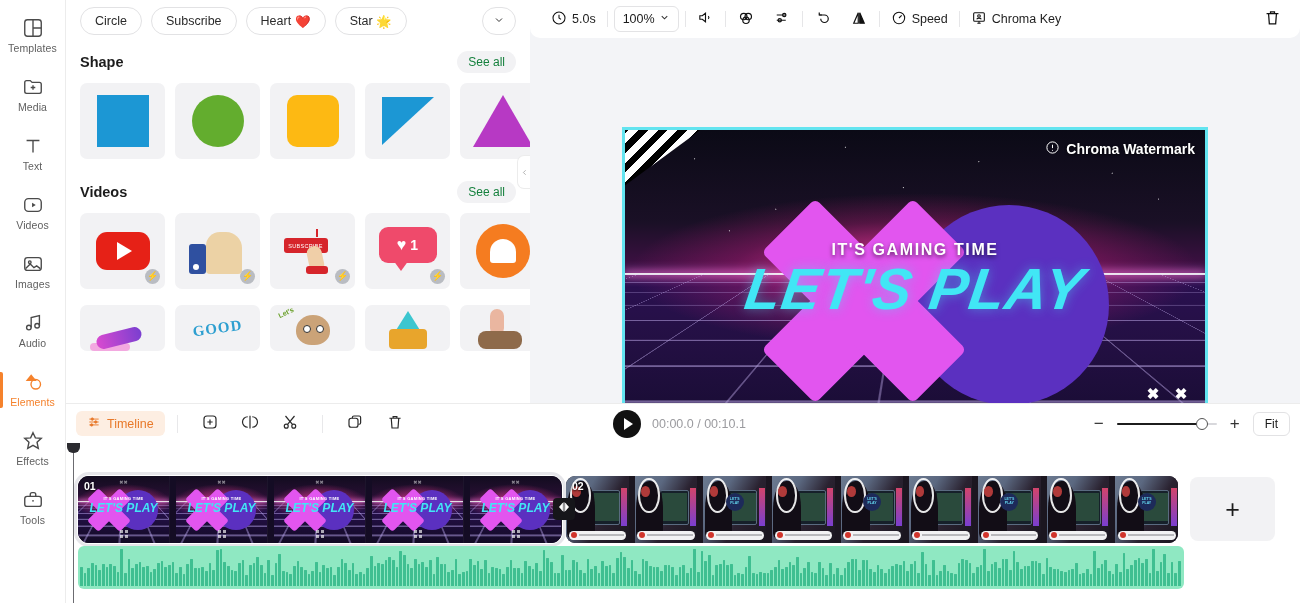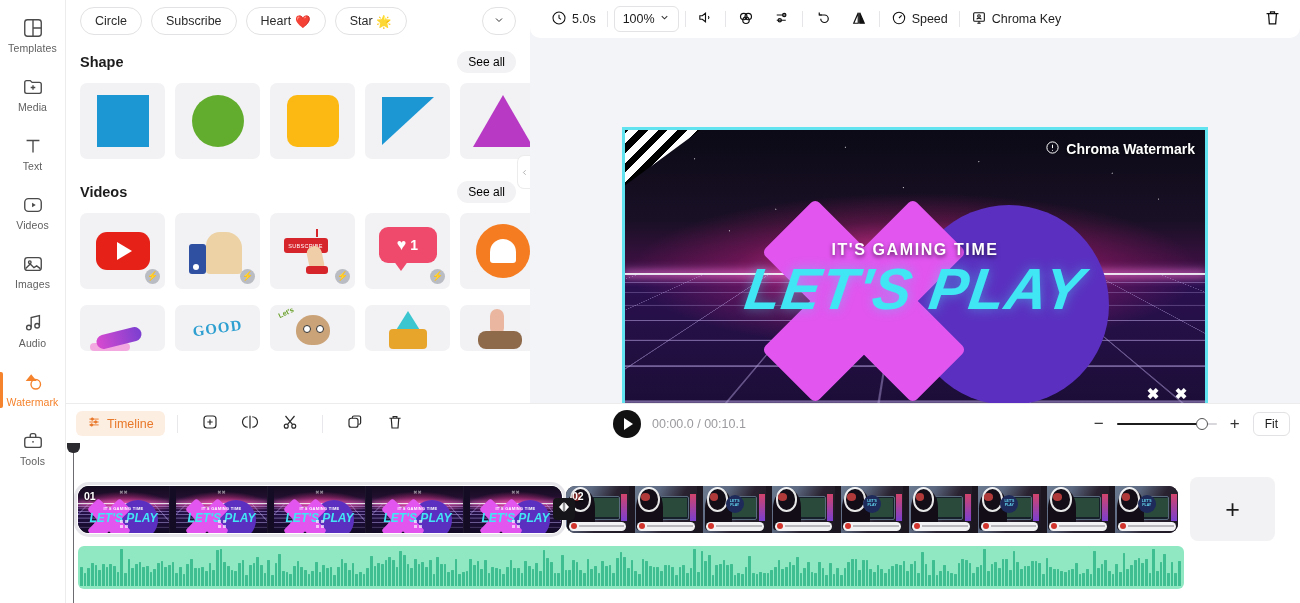--- a/index.html
+++ b/index.html
@@ -47,21 +47,21 @@
   }
   .chip-caret {
     margin-left:auto; width:34px; height:28px; border:1px solid #e2e2e4; border-radius:16px;
     display:flex; align-items:center; justify-content:center; cursor:pointer; background:#fff;
   }
   .chip-caret svg { width:12px; height:12px; stroke:#333; fill:none; stroke-width:2; }
 
   .sec-head { display:flex; align-items:center; margin: 6px 0 10px 0; }
   .sec-title { font-size: 14.5px; font-weight: bold; color:#1c1c1c; display:flex; align-items:center; gap:5px;}
   .see-all {
-    margin-left:auto; font-size:12px; color:#000000; background:#f2f2f4;
+    margin-left:auto; font-size:12px; color:#15803d; background:#f2f2f4;
     border-radius: 13px; padding: 4px 11px; cursor:pointer;
   }
   .sec-search {
     margin-left:auto; font-size:12px; color:#9b9b9f; background:#f2f2f4;
     border-radius: 14px; padding: 5px 14px 5px 10px; cursor:text;
     display:flex; align-items:center; gap:6px; min-width: 88px;
   }
   .sec-search svg { width:13px; height:13px; stroke:#2e2e2e; fill:none; stroke-width:2; }
 
   .grid { display:flex; gap: 10px; }
@@ -219,21 +219,21 @@
   .slider .fill { position:absolute; left:0; width:84%; top:6px; height:2px; background:#1c1c1c; border-radius:2px;}
   .slider .knob { position:absolute; left:79%; top:1px; width:12px;height:12px;border-radius:50%;background:#fff;border:1.5px solid #555;}
   .fit-btn { border:1px solid #e2e2e4; border-radius:6px; font-size:12px; padding: 4px 11px; cursor:pointer; background:#fff;}
 
   .tl-body { position:absolute; left:66px; right:0; top:443px; bottom:0; background:#fff; overflow:hidden; }
   .playhead { position:absolute; left:7px; top:0; width:1px; height:160px; background:#6b6b70; z-index:12;}
   .playhead .head { position:absolute; left:-6px; top:-5px; width:13px;height:15px;background:#2b2b30;border-radius:2px 2px 6px 6px;}
 
   .clip-row { position:absolute; left:12px; top:37px; height:58px; display:flex; align-items:center; }
   .clip {
-    height:47px; border-radius:9px; position:relative; overflow:hidden; cursor:pointer;gap:6px;
+    height:67px; border-radius:9px; position:relative; overflow:hidden; cursor:pointer;gap:6px;
   }
   .clip.selected { outline:3px solid #e6e6ea; outline-offset:1px; border-radius:11px;}
   .clip-badge {
     position:absolute; left:6px; top:4px; color:#fff; font-size:10.5px; font-weight:bold; z-index:3;
     text-shadow:0 1px 2px rgba(0,0,0,.8);
   }
   .c1 { width:484px; background:#140c24; display:flex; }
   .c1 .tile { flex:1; position:relative; overflow:hidden; border-right:1px solid rgba(255,255,255,.04);}
   .c1 .tbg { position:absolute; inset:0;
     background:
@@ -357,23 +357,31 @@
       <span class="rail-label">Audio</span>
     </div>
 
     <div class="rail-item active">
       <span class="glyph">
           <svg viewBox="0 0 24 24">
             <path d="M10 3.5l6 7.5H4z" fill="#f5822c" stroke="none"></path>
             <circle cx="15" cy="14.5" r="5.2" stroke="#f5822c" fill="none"></circle>
           </svg>
         </span>
-      <span class="rail-label">Watermark</span>
-    </div>
-
+      <span class="rail-label">Elements</span>
+    </div>
+
+    <div class="rail-item">
+      <span class="glyph">
+          <svg viewBox="0 0 24 24">
+            <path d="M12 3l2.6 5.6L21 9l-4.6 4.3L17.8 20 12 16.8 6.2 20l1.4-6.7L3 9l6.4-.4z"></path>
+          </svg>
+        </span>
+      <span class="rail-label">Effects</span>
+    </div>
 
     <div class="rail-item">
       <span class="glyph">
           <svg viewBox="0 0 24 24">
             <rect x="3" y="8" width="18" height="11" rx="2.5"></rect>
             <path d="M9 8V6a2 2 0 0 1 2-2h2a2 2 0 0 1 2 2v2"></path>
             <path d="M11 13h2"></path>
           </svg>
         </span>
       <span class="rail-label">Tools</span>

